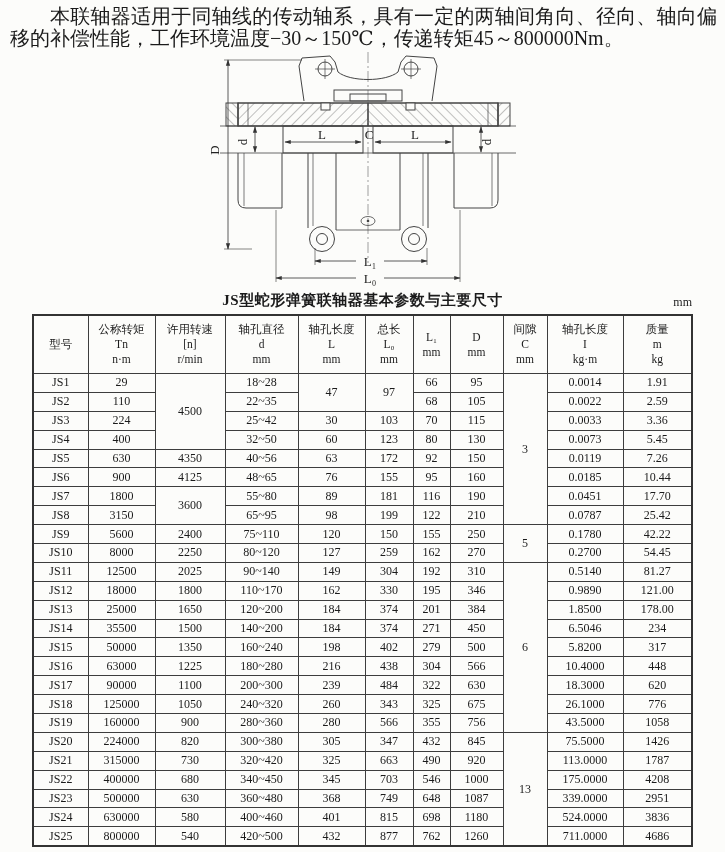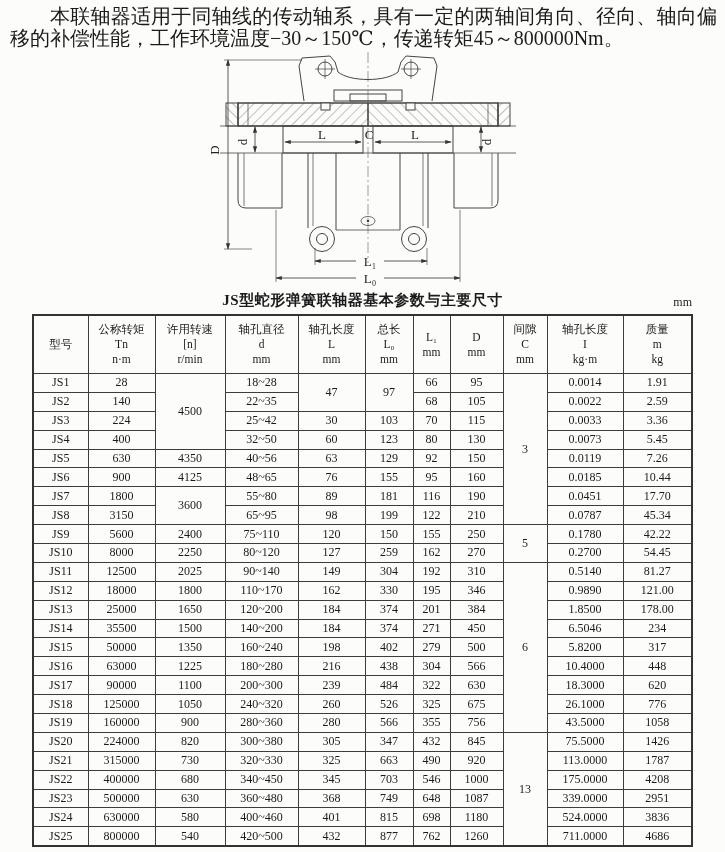--- a/index.html
+++ b/index.html
@@ -241,34 +241,34 @@
         <th>
           <div>质量</div>
           <div>m</div>
           <div>kg</div>
         </th>
       </tr>
     </thead>
   <tbody>
       <tr>
         <td>JS1</td>
-        <td>28</td>
+        <td>29</td>
         <td rowspan="4">4500</td>
         <td>18~28</td>
         <td rowspan="2">47</td>
         <td rowspan="2">97</td>
         <td>66</td>
         <td>95</td>
         <td rowspan="8">3</td>
         <td>0.0014</td>
         <td>1.91</td>
       </tr>
       <tr>
         <td>JS2</td>
-        <td>140</td>
+        <td>110</td>
         <td>22~35</td>
         <td>68</td>
         <td>105</td>
         <td>0.0022</td>
         <td>2.59</td>
       </tr>
       <tr>
         <td>JS3</td>
         <td>224</td>
         <td>25~42</td>
@@ -289,21 +289,21 @@
         <td>130</td>
         <td>0.0073</td>
         <td>5.45</td>
       </tr>
       <tr>
         <td>JS5</td>
         <td>630</td>
         <td>4350</td>
         <td>40~56</td>
         <td>63</td>
-        <td>129</td>
+        <td>172</td>
         <td>92</td>
         <td>150</td>
         <td>0.0119</td>
         <td>7.26</td>
       </tr>
       <tr>
         <td>JS6</td>
         <td>900</td>
         <td>4125</td>
         <td>48~65</td>
@@ -328,21 +328,21 @@
       </tr>
       <tr>
         <td>JS8</td>
         <td>3150</td>
         <td>65~95</td>
         <td>98</td>
         <td>199</td>
         <td>122</td>
         <td>210</td>
         <td>0.0787</td>
-        <td>45.34</td>
+        <td>25.42</td>
       </tr>
       <tr>
         <td>JS9</td>
         <td>5600</td>
         <td>2400</td>
         <td>75~110</td>
         <td>120</td>
         <td>150</td>
         <td>155</td>
         <td>250</td>
@@ -446,21 +446,21 @@
         <td>630</td>
         <td>18.3000</td>
         <td>620</td>
       </tr>
       <tr>
         <td>JS18</td>
         <td>125000</td>
         <td>1050</td>
         <td>240~320</td>
         <td>260</td>
-        <td>526</td>
+        <td>343</td>
         <td>325</td>
         <td>675</td>
         <td>26.1000</td>
         <td>776</td>
       </tr>
       <tr>
         <td>JS19</td>
         <td>160000</td>
         <td>900</td>
         <td>280~360</td>
@@ -481,21 +481,21 @@
         <td>432</td>
         <td>845</td>
         <td rowspan="6">13</td>
         <td>75.5000</td>
         <td>1426</td>
       </tr>
       <tr>
         <td>JS21</td>
         <td>315000</td>
         <td>730</td>
-        <td>320~330</td>
+        <td>320~420</td>
         <td>325</td>
         <td>663</td>
         <td>490</td>
         <td>920</td>
         <td>113.0000</td>
         <td>1787</td>
       </tr>
       <tr>
         <td>JS22</td>
         <td>400000</td>

